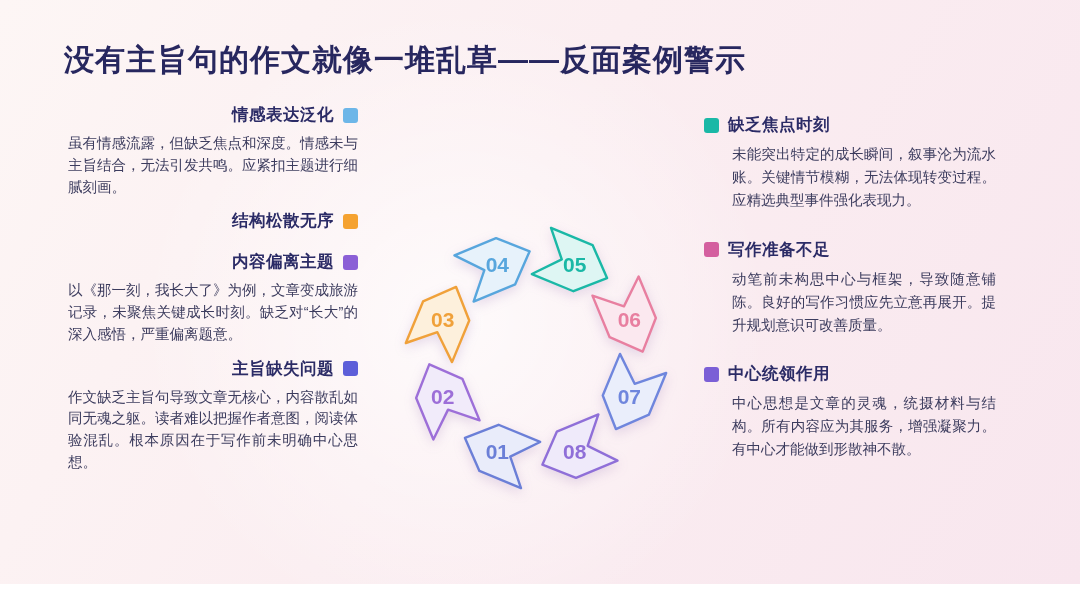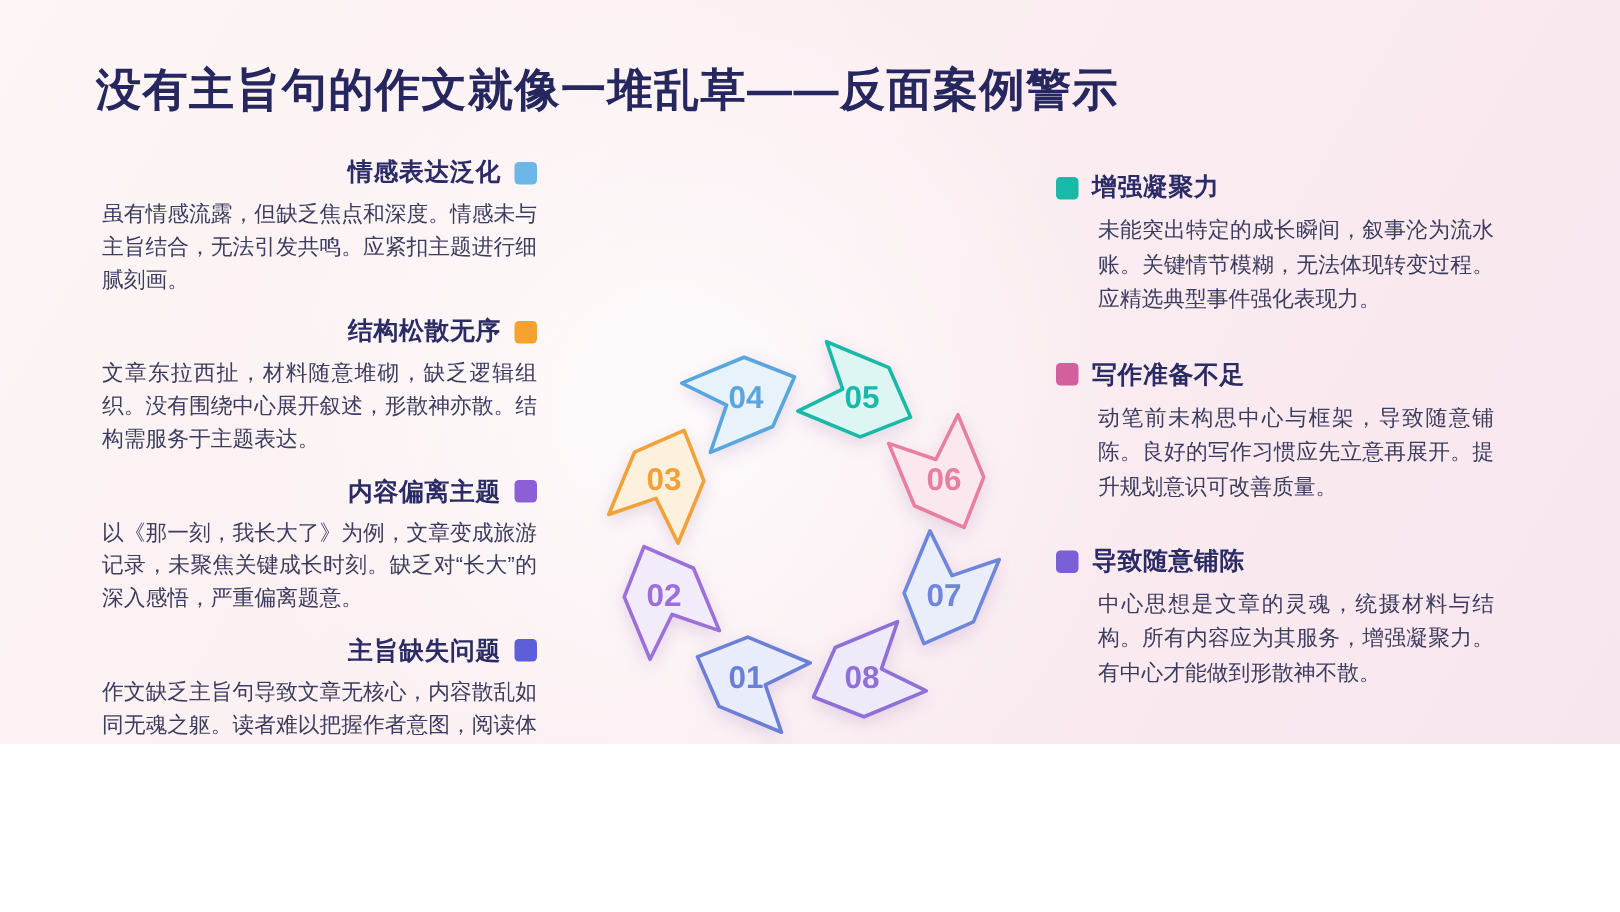--- a/index.html
+++ b/index.html
@@ -1,18 +1,18 @@
 <!DOCTYPE html>
 <html><head>
 <meta charset="utf-8">
 <style>
   * { margin:0; padding:0; box-sizing:border-box; }
   html,body { width:1080px; height:608px; overflow:hidden; }
   .slide {
-    position:relative; width:1080px; height:496px; overflow:hidden;
+    position:relative; width:1080px; height:584px; overflow:hidden;
     background: linear-gradient(120deg,#fdf6f5 0%, #fbeef1 45%, #f8e6ee 100%);
     font-family:"Liberation Sans","DejaVu Sans",sans-serif;
     color:#3c3c5e;
   }
   .slide::before{
     content:""; position:absolute; inset:0;
     background: radial-gradient(circle at 42% 55%, rgba(255,255,255,0.75), rgba(255,255,255,0) 45%);
     pointer-events:none;
   }
   .title{
@@ -49,21 +49,20 @@
         <span class="sq" style="background: rgb(109, 182, 232);"></span>
       </div>
       <div class="item-body">虽有情感流露，但缺乏焦点和深度。情感未与主旨结合，无法引发共鸣。应紧扣主题进行细腻刻画。</div>
     </div>
 
     <div class="item">
       <div class="item-head head-right">
         <span class="head-label">结构松散无序</span>
         <span class="sq" style="background: rgb(245, 162, 48);"></span>
       </div>
-      <div class="item-body">文章东拉西扯，材料随意堆砌，缺乏逻辑组织。没有围绕中心展开叙述，形散神亦散。结构需服务于主题表达。</div>
     </div>
 
     <div class="item">
       <div class="item-head head-right">
         <span class="head-label">内容偏离主题</span>
         <span class="sq" style="background: rgb(139, 95, 214);"></span>
       </div>
       <div class="item-body">以《那一刻，我长大了》为例，文章变成旅游记录，未聚焦关键成长时刻。缺乏对“长大”的深入感悟，严重偏离题意。</div>
     </div>
 
@@ -112,37 +111,37 @@
           <text transform="rotate(-517.5)" text-anchor="middle" dy="7.5" fill="#8f6fd8" font-size="21" font-weight="bold" font-family="&quot;Liberation Sans&quot;,&quot;DejaVu Sans&quot;,sans-serif">08</text>
         </g>
       </svg>
   </div>
 
   <div class="col col-right">
 
     <div class="item">
       <div class="item-head">
         <span class="sq" style="background: rgb(26, 184, 166);"></span>
-        <span class="head-label">增强凝聚力</span>
+        <span class="head-label">缺乏焦点时刻</span>
       </div>
       <div class="item-body">未能突出特定的成长瞬间，叙事沦为流水账。关键情节模糊，无法体现转变过程。应精选典型事件强化表现力。</div>
     </div>
 
     <div class="item">
       <div class="item-head">
         <span class="sq" style="background: rgb(212, 95, 159);"></span>
         <span class="head-label">写作准备不足</span>
       </div>
       <div class="item-body">动笔前未构思中心与框架，导致随意铺陈。良好的写作习惯应先立意再展开。提升规划意识可改善质量。</div>
     </div>
 
     <div class="item">
       <div class="item-head">
         <span class="sq" style="background: rgb(123, 95, 214);"></span>
-        <span class="head-label">导致随意铺陈</span>
+        <span class="head-label">中心统领作用</span>
       </div>
       <div class="item-body">中心思想是文章的灵魂，统摄材料与结构。所有内容应为其服务，增强凝聚力。有中心才能做到形散神不散。</div>
     </div>
 
     <div class="item">
     </div>
 
   </div>
 
 </div>

